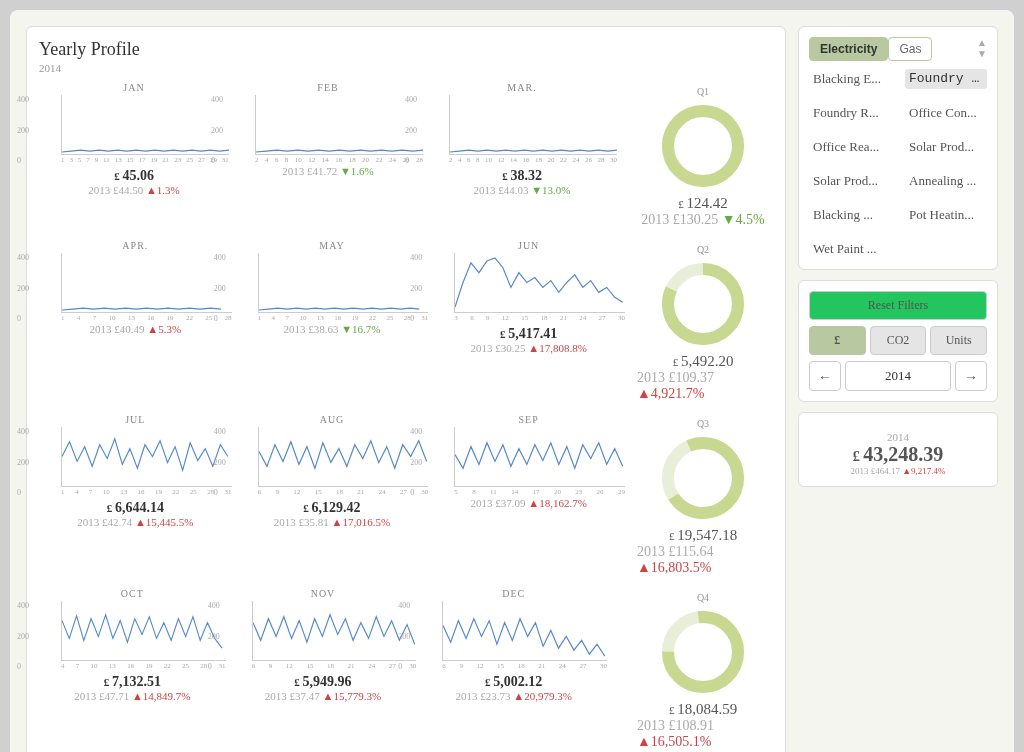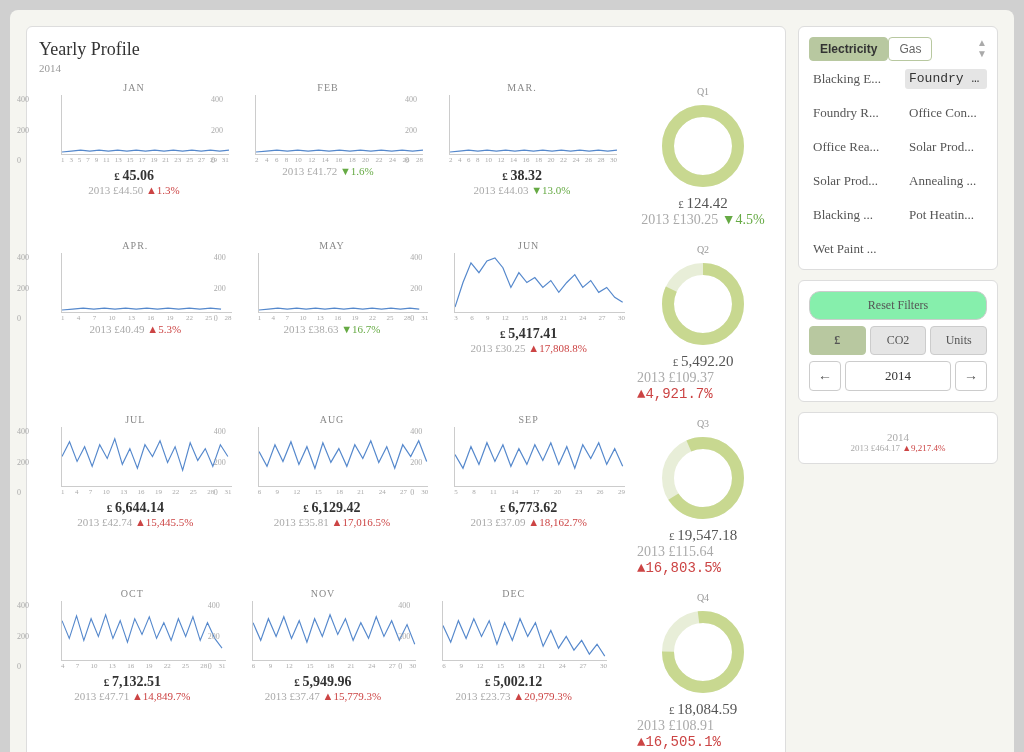--- a/index.html
+++ b/index.html
@@ -19,34 +19,34 @@
     .month-value { text-align: center; font-size: 14px; font-weight: bold; color: #333; margin-top: 3px; }
     .month-value .pound { font-size: 11px; }
     .month-comparison { text-align: center; font-size: 11px; color: #aaa; font-family: Liberation Serif, serif; }
     .month-comparison .up { color: #c44; }
     .month-comparison .down { color: #6a4; }
     .quarter-block { width: 140px; display: flex; flex-direction: column; align-items: center; justify-content: center; padding: 4px; }
     .quarter-label { font-size: 10px; color: #999; margin-bottom: 4px; }
     .quarter-value { font-size: 15px; font-weight: normal; color: #555; text-align: center; }
     .quarter-value .pound { font-size: 11px; }
     .quarter-comparison { font-size: 14px; color: #aaa; }
-    .quarter-comparison .up { color: #c44; font-family: Liberation Mono, monospace; }
+    .quarter-comparison .up { color: #c44; }
     .quarter-comparison .down { color: #6a4; }
     .donut-wrap { position: relative; width: 90px; height: 90px; margin: 0 auto 4px; }
     .donut-wrap svg { width: 90px; height: 90px; }
     
     .sidebar-card { background: white; border-radius: 6px; border: 1px solid #ddd; padding: 10px; }
     .tab-row { display: flex; align-items: flex-start; gap: 0; margin-bottom: 8px; }
     .tab-btn { padding: 4px 10px; border: 1px solid #b8c8a0; border-radius: 4px; font-size: 12px; cursor: pointer; background: white; color: #666; }
     .tab-btn.active { background: #b8c8a0; color: #333; font-weight: bold; }
     .tab-scroll { margin-left: auto; display: flex; flex-direction: column; font-size: 10px; color: #aaa; cursor: pointer; }
     .filter-grid { display: grid; grid-template-columns: 1fr 1fr; gap: 14px; font-size: 13px; }
     .filter-item { padding: 2px 4px; border-radius: 3px; color: #555; cursor: pointer; white-space: nowrap; overflow: hidden; text-overflow: ellipsis; }
     .filter-item.active { background: #e5e5e5; color: #333; font-family: Liberation Mono, monospace; }
-    .reset-btn { width: 100%; padding: 6px; border: 1px solid #ccc; border-radius: 11px; background: #86efac; color: #555; font-size: 12px; font-family: Georgia, serif; cursor: pointer; }
+    .reset-btn { width: 100%; padding: 6px; border: 1px solid #ccc; border-radius: 4px; background: #22c55e; color: #555; font-size: 12px; font-family: Georgia, serif; cursor: pointer; }
     .unit-row { display: flex; gap: 4px; margin-top: 6px; }
     .unit-btn { flex: 1; padding: 6px 4px; border: 1px solid #ccc; border-radius: 4px; background: #e5e5e5; color: #555; font-size: 12px; font-family: Georgia, serif; text-align: center; cursor: pointer; }
     .unit-btn.active { background: #b8c8a0; border-color: #b8c8a0; font-weight: bold; }
     .year-nav { display: flex; align-items: center; gap: 4px; margin-top: 6px; }
     .nav-btn { flex: 0 0 32px; padding: 6px; border: 1px solid #ccc; border-radius: 4px; background: white; color: #555; font-size: 14px; text-align: center; cursor: pointer; }
     .year-display { flex: 1; padding: 6px; border: 1px solid #ccc; border-radius: 4px; text-align: center; font-size: 13px; background: white; color: #333; }
     .total-section { margin-top: 8px; text-align: center; }
     .total-year { font-size: 11px; color: #aaa; }
     .total-value { font-size: 20px; font-weight: bold; color: #555; }
     .total-value .pound { font-size: 14px; }
@@ -396,21 +396,20 @@
                   <span>8</span>
                   <span>11</span>
                   <span>14</span>
                   <span>17</span>
                   <span>20</span>
                   <span>23</span>
                   <span>26</span>
                   <span>29</span>
               </div>
             </div>
-            <div class="month-value"><span class="pound">£ </span><span>6,773.62</span></div>
             <div class="month-comparison">
               2013 <span>£37.09</span> <span class="up">▲18,162.7%</span>
             </div>
           </div>
         </div>
       </div>
 
       <div class="quarter-block">
         <div class="quarter-label">Q3</div>
         <div class="donut-wrap">
@@ -578,19 +577,22 @@
       <div class="year-nav">
         <div class="nav-btn">←</div>
         <div class="year-display">2014</div>
         <div class="nav-btn">→</div>
       </div>
     </div>
 
     <div class="sidebar-card">
       <div class="total-section">
         <div class="total-year">2014</div>
+        <div class="total-value">
+          <span class="pound">£ </span><span>43,248.39</span>
+        </div>
         <div class="total-comparison">
           <span>2013  £464.17</span> <span class="up">▲9,217.4%</span>
         </div>
       </div>
     </div>
   </div>
 </div>
 
 </body></html>

